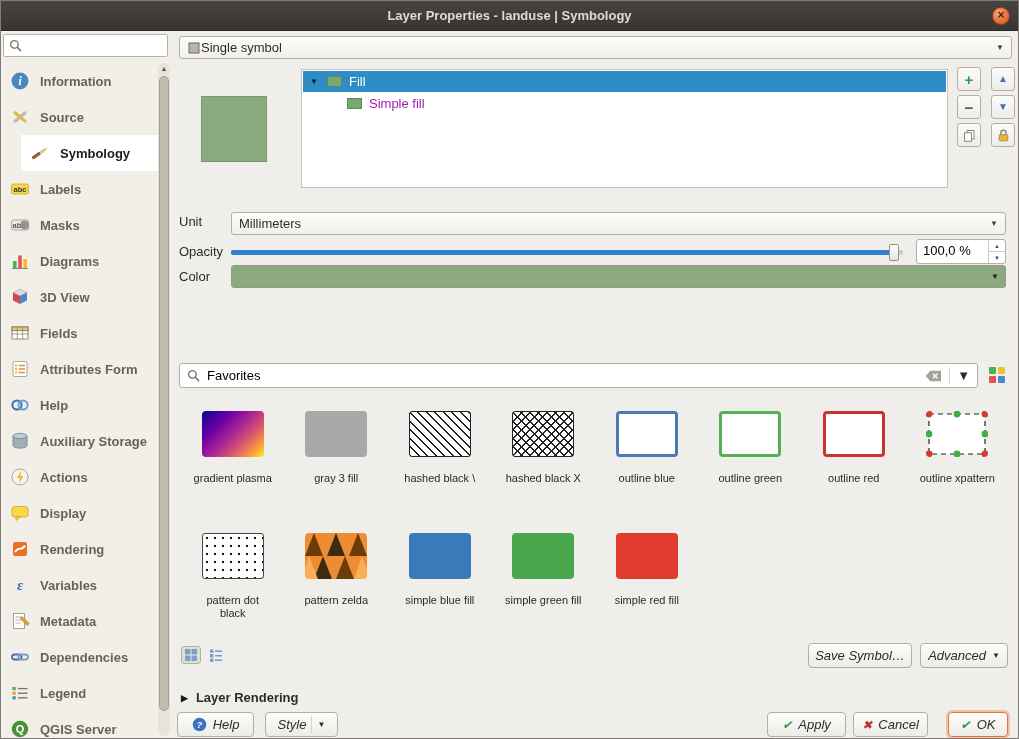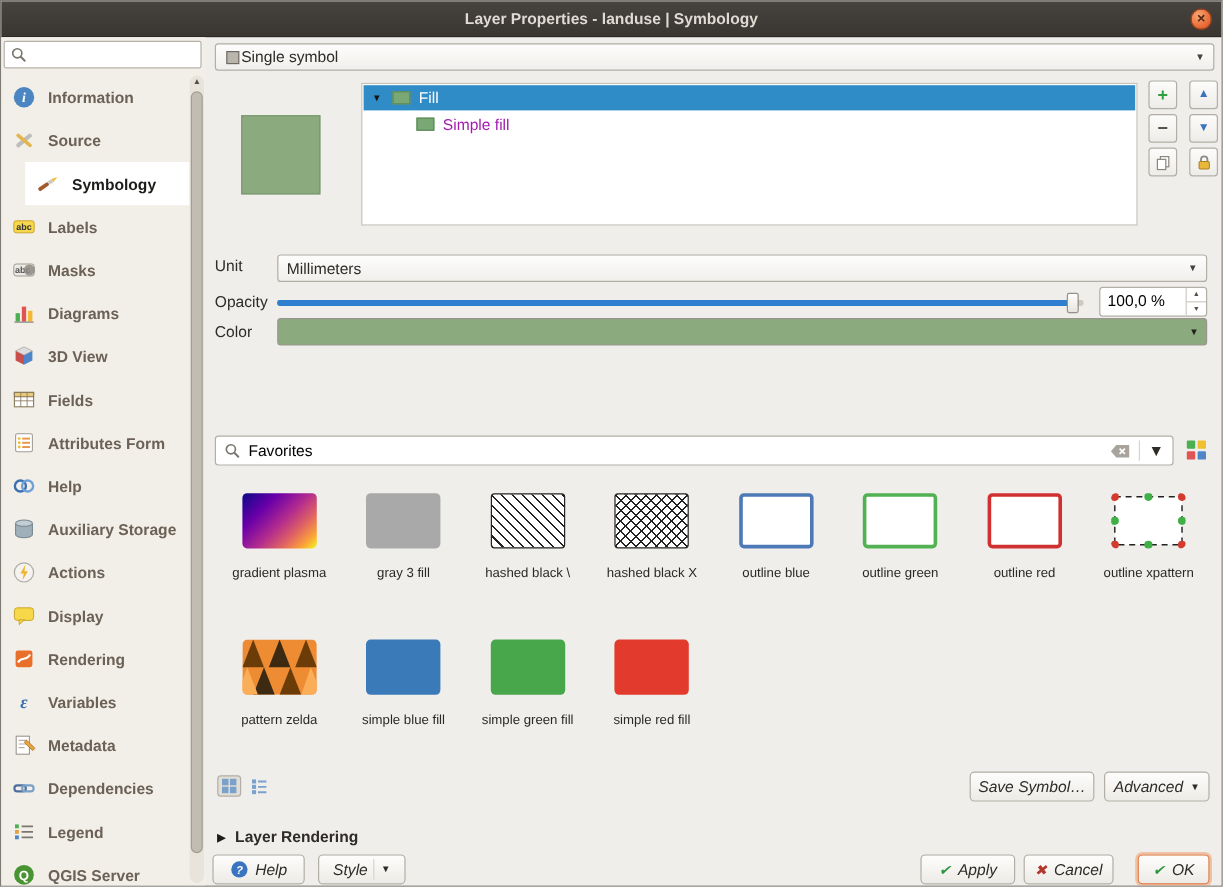--- a/index.html
+++ b/index.html
@@ -483,20 +483,24 @@
         <circle cx="3" cy="43" r="3.4" fill="#d23b2e"></circle>
           <circle cx="59" cy="43" r="3.4" fill="#d23b2e"></circle>
         <circle cx="31" cy="3" r="3.4" fill="#3faf46"></circle>
           <circle cx="31" cy="43" r="3.4" fill="#3faf46"></circle>
         <circle cx="3" cy="23" r="3.4" fill="#3faf46"></circle>
           <circle cx="59" cy="23" r="3.4" fill="#3faf46"></circle>
       </svg>
       <div class="sym-label">outline xpattern</div>
     </div>
     <div class="sym-cell">
+      <div class="sym-preview sym-dots"></div>
+      <div class="sym-label narrow">pattern dot black</div>
+    </div>
+    <div class="sym-cell">
       <svg class="sym-preview" width="62" height="46" viewBox="0 0 62 46">
         <rect x="0" y="0" width="62" height="46" rx="4" fill="#ee8c33"></rect>
         <polygon points="0,23 9,0 18,23" fill="#6b3c08"></polygon>
           <polygon points="22,23 31,0 40,23" fill="#3d2a12"></polygon>
           <polygon points="44,23 53,0 62,23" fill="#6b3c08"></polygon>
         <polygon points="9,46 18,23 27,46" fill="#3d2a12"></polygon>
           <polygon points="31,46 40,23 49,46" fill="#6b3c08"></polygon>
           <polygon points="-4,46 4,23 13,46" fill="#f9ae57"></polygon>
         <polygon points="49,46 57,23 66,46" fill="#f9ae57"></polygon>
       </svg>

